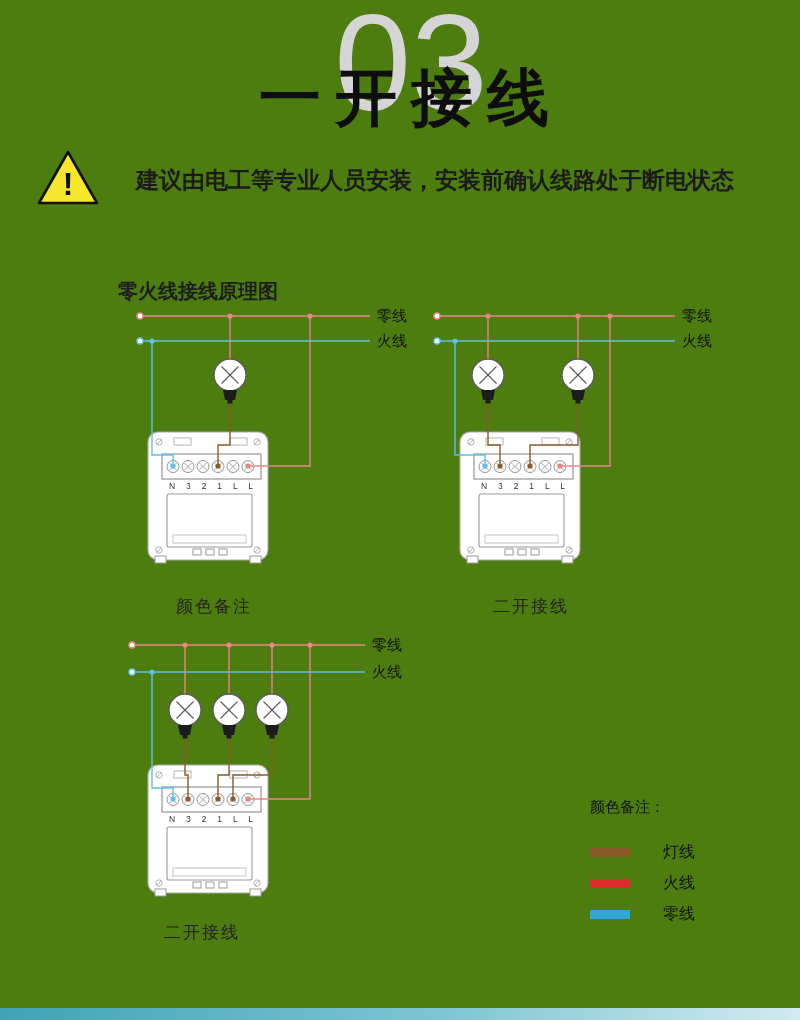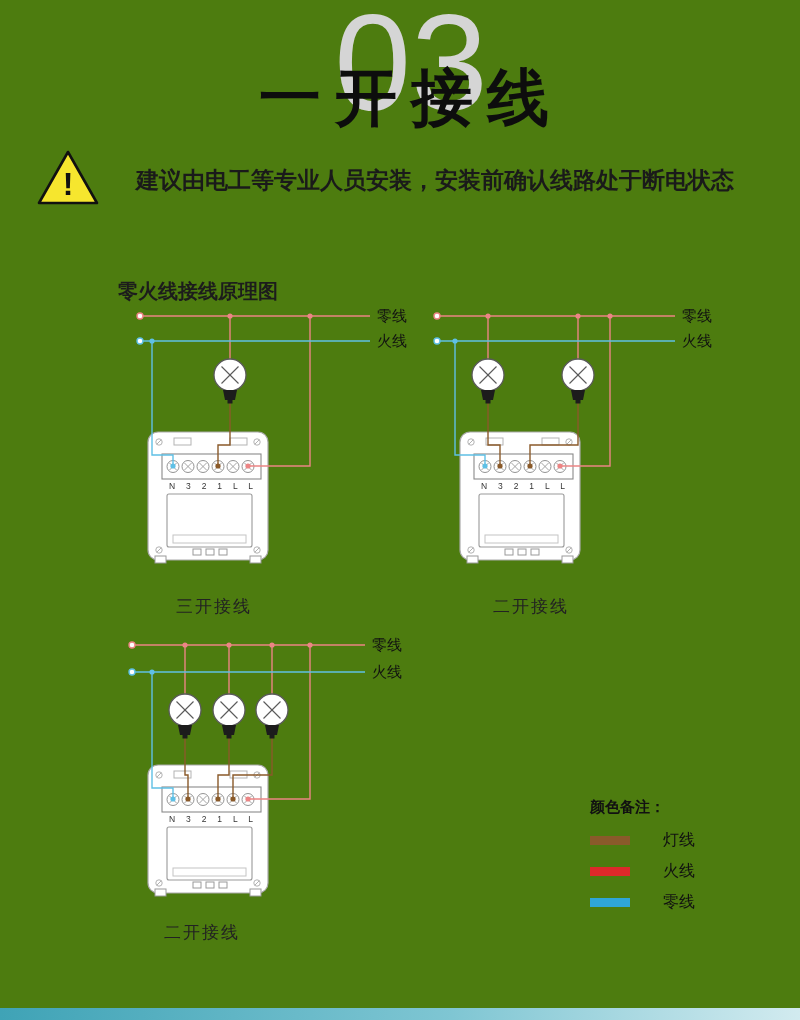--- a/index.html
+++ b/index.html
@@ -26,21 +26,21 @@
   }
   .diagram{position:absolute;height:330px;}
   .caption{
     position:absolute;top:300px;text-align:center;font-size:17px;color:#222;letter-spacing:2px;
   }
   svg text{font-family:"Liberation Sans","DejaVu Sans",sans-serif;}
   .wlabel{font-size:15px;fill:#111;}
   .wires{fill:none;stroke-width:1.4px;}
   .dots{stroke:none;}
   .legend{position:absolute;left:590px;top:798px;width:200px;}
-  .legend-title{font-size:15px;font-weight:bold;color:#111;margin-bottom:12px;}
+  .legend-title{font-size:15px;font-weight:normal;color:#111;margin-bottom:24px;}
   .legend-row{display:flex;align-items:center;height:22px;margin-bottom:9px;gap:23px;}
   .swatch{display:inline-block;width:40px;height:9px;margin-right:10px;}
   .legend-label{font-size:16px;color:#111;}
   .footer-bar{
     position:absolute;left:0;bottom:0;width:100%;height:12px;
     background:linear-gradient(90deg,#3fa3b6 0%,#7fc6d3 55%,#d7edf1 100%);
   }
 </style>
 </head>
 <body>
@@ -133,21 +133,21 @@
       <g class="dots" fill="#5fc0e5">
         <circle cx="27" cy="46" r="2.6"></circle>
           <circle cx="48" cy="171" r="2.6"></circle>
       </g>
       <g class="dots" fill="#8a5a2a">
         <circle cx="93" cy="171" r="2.6"></circle>
       </g>
       <text class="wlabel" x="252" y="26">零线</text>
       <text class="wlabel" x="252" y="51">火线</text>
     </svg>
-    <div class="caption" style="left:0;width:178px;">三开接线</div>
+    <div class="caption" style="left:0;width:178px;">颜色备注</div>
   </div>
 
   <div class="diagram" style="left:430px;top:295px;width:310px;">
     <svg width="310" height="300" viewBox="0 0 310 300">
       <use href="#panel" x="30" y="137"></use>
       <g class="wires" stroke="#ec8585">
         <line x1="7" y1="21" x2="245" y2="21"></line>
         <circle cx="7" cy="21" r="3" fill="#fff"></circle>
         <path d="M180,21 V171 H130"></path>
         <line x1="58" y1="21" x2="58" y2="64"></line>

